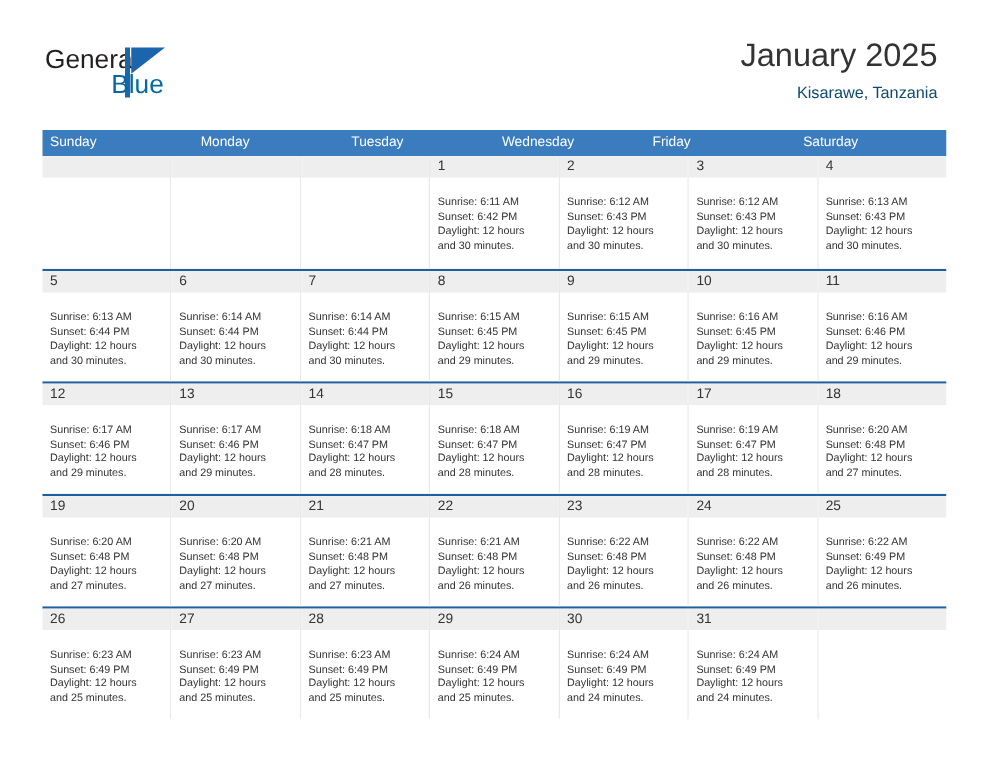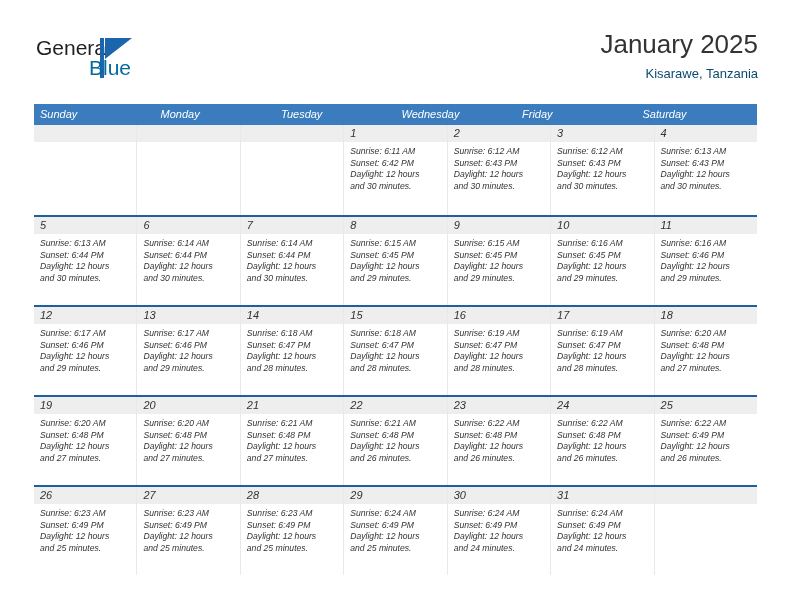--- a/index.html
+++ b/index.html
@@ -68,21 +68,21 @@
     position: absolute;
     left: 0px;
     top: 0px;
     width: 4px;
     height: 40px;
     background: #1b65ad;
   }
 
   .title-block {
     position: absolute;
-    right: 0;
+    right: 8px;
     top: 0;
     text-align: right;
     margin-left: 31px;
   }
   .month-title {
     font-size: 26px;
     color: #333333;
     line-height: 32px;
     white-space: nowrap;
   }
@@ -93,21 +93,20 @@
     margin-top: 4px;
     white-space: nowrap;
   }
 
   
   .calendar {
     position: absolute;
     left: 34px;
     top: 104px;
     width: 723px;
-    font-style: italic;
   }
 
   .weekday-header {
     display: flex;
     background: #3a7cbe;
     height: 21px;
   }
   .weekday-cell {
     flex: 1 1 0;
     color: #ffffff;
@@ -146,21 +145,21 @@
     color: #333333;
     line-height: 17px;
     padding-left: 6px;
     box-sizing: border-box;
   }
   .day-cell.empty .day-number-band {
     background: #eeeeee;
   }
 
   .day-info {
-    padding: 4px 6px 0 6px;
+    padding: 14px 6px 0 6px;
     font-size: 8.6px;
     color: #333333;
     line-height: 11.6px;
   }
   .day-info div {
     white-space: nowrap;
   }
 </style>
 </head>
 <body>

